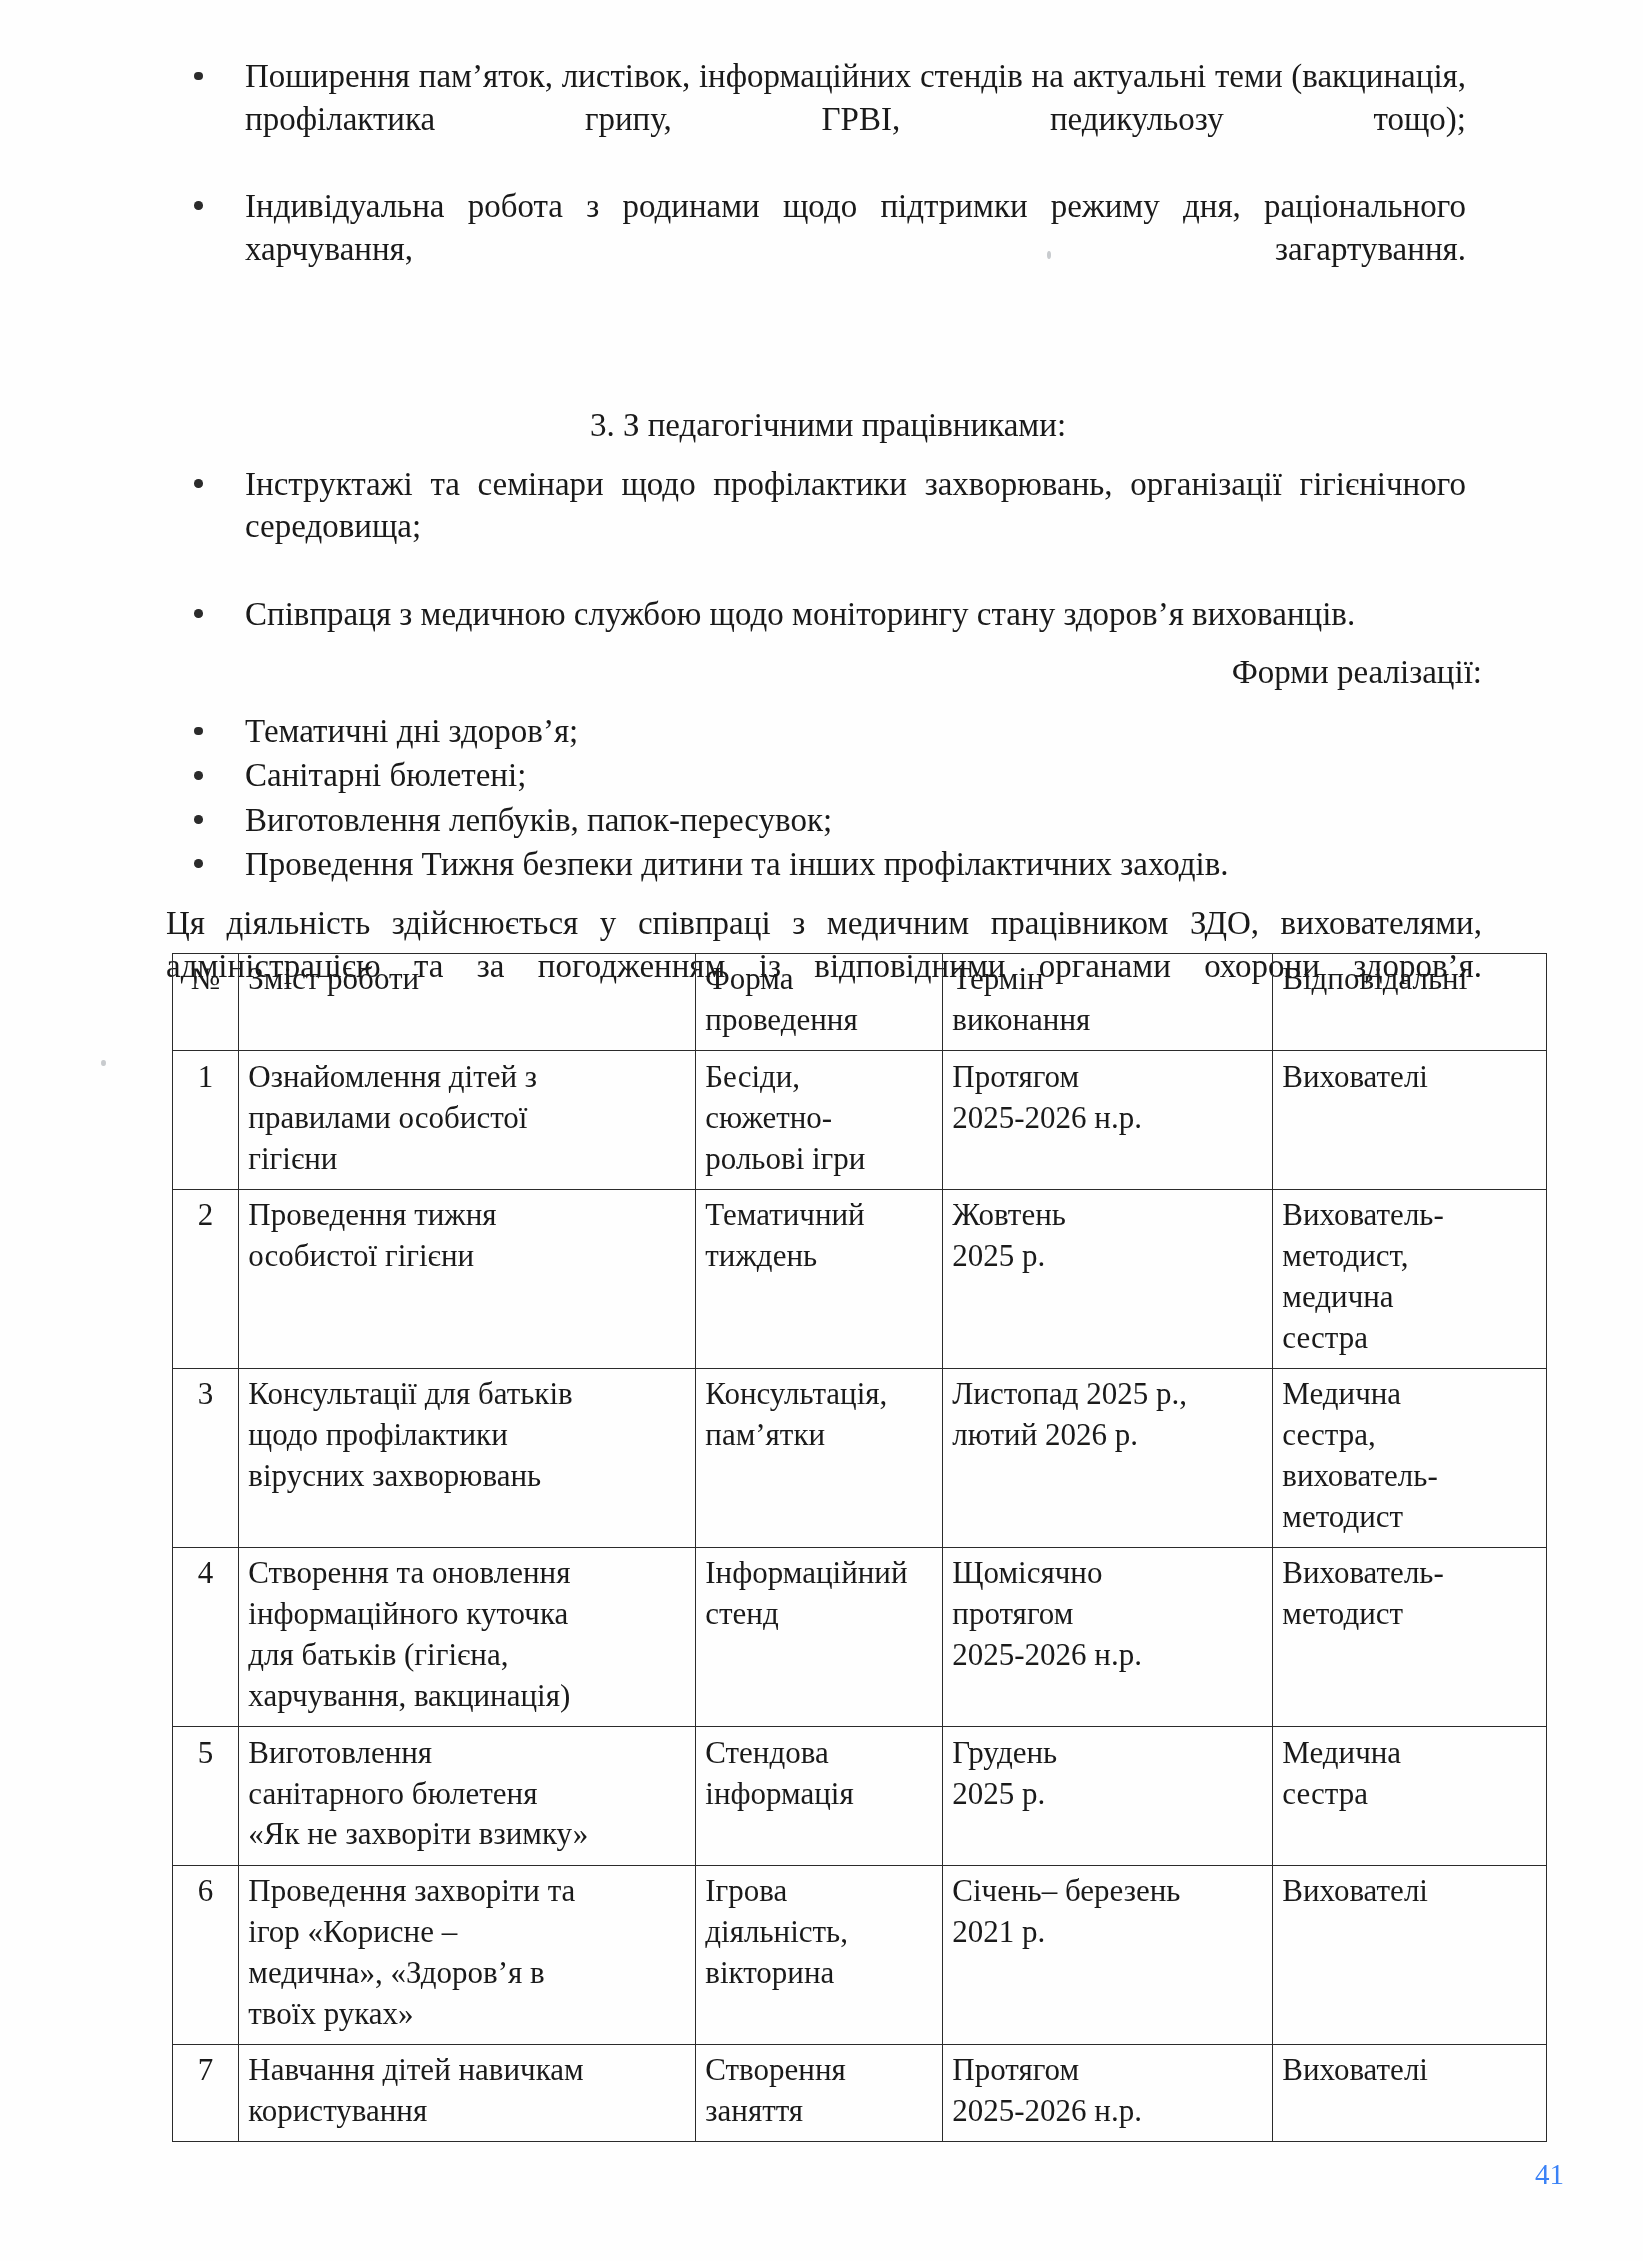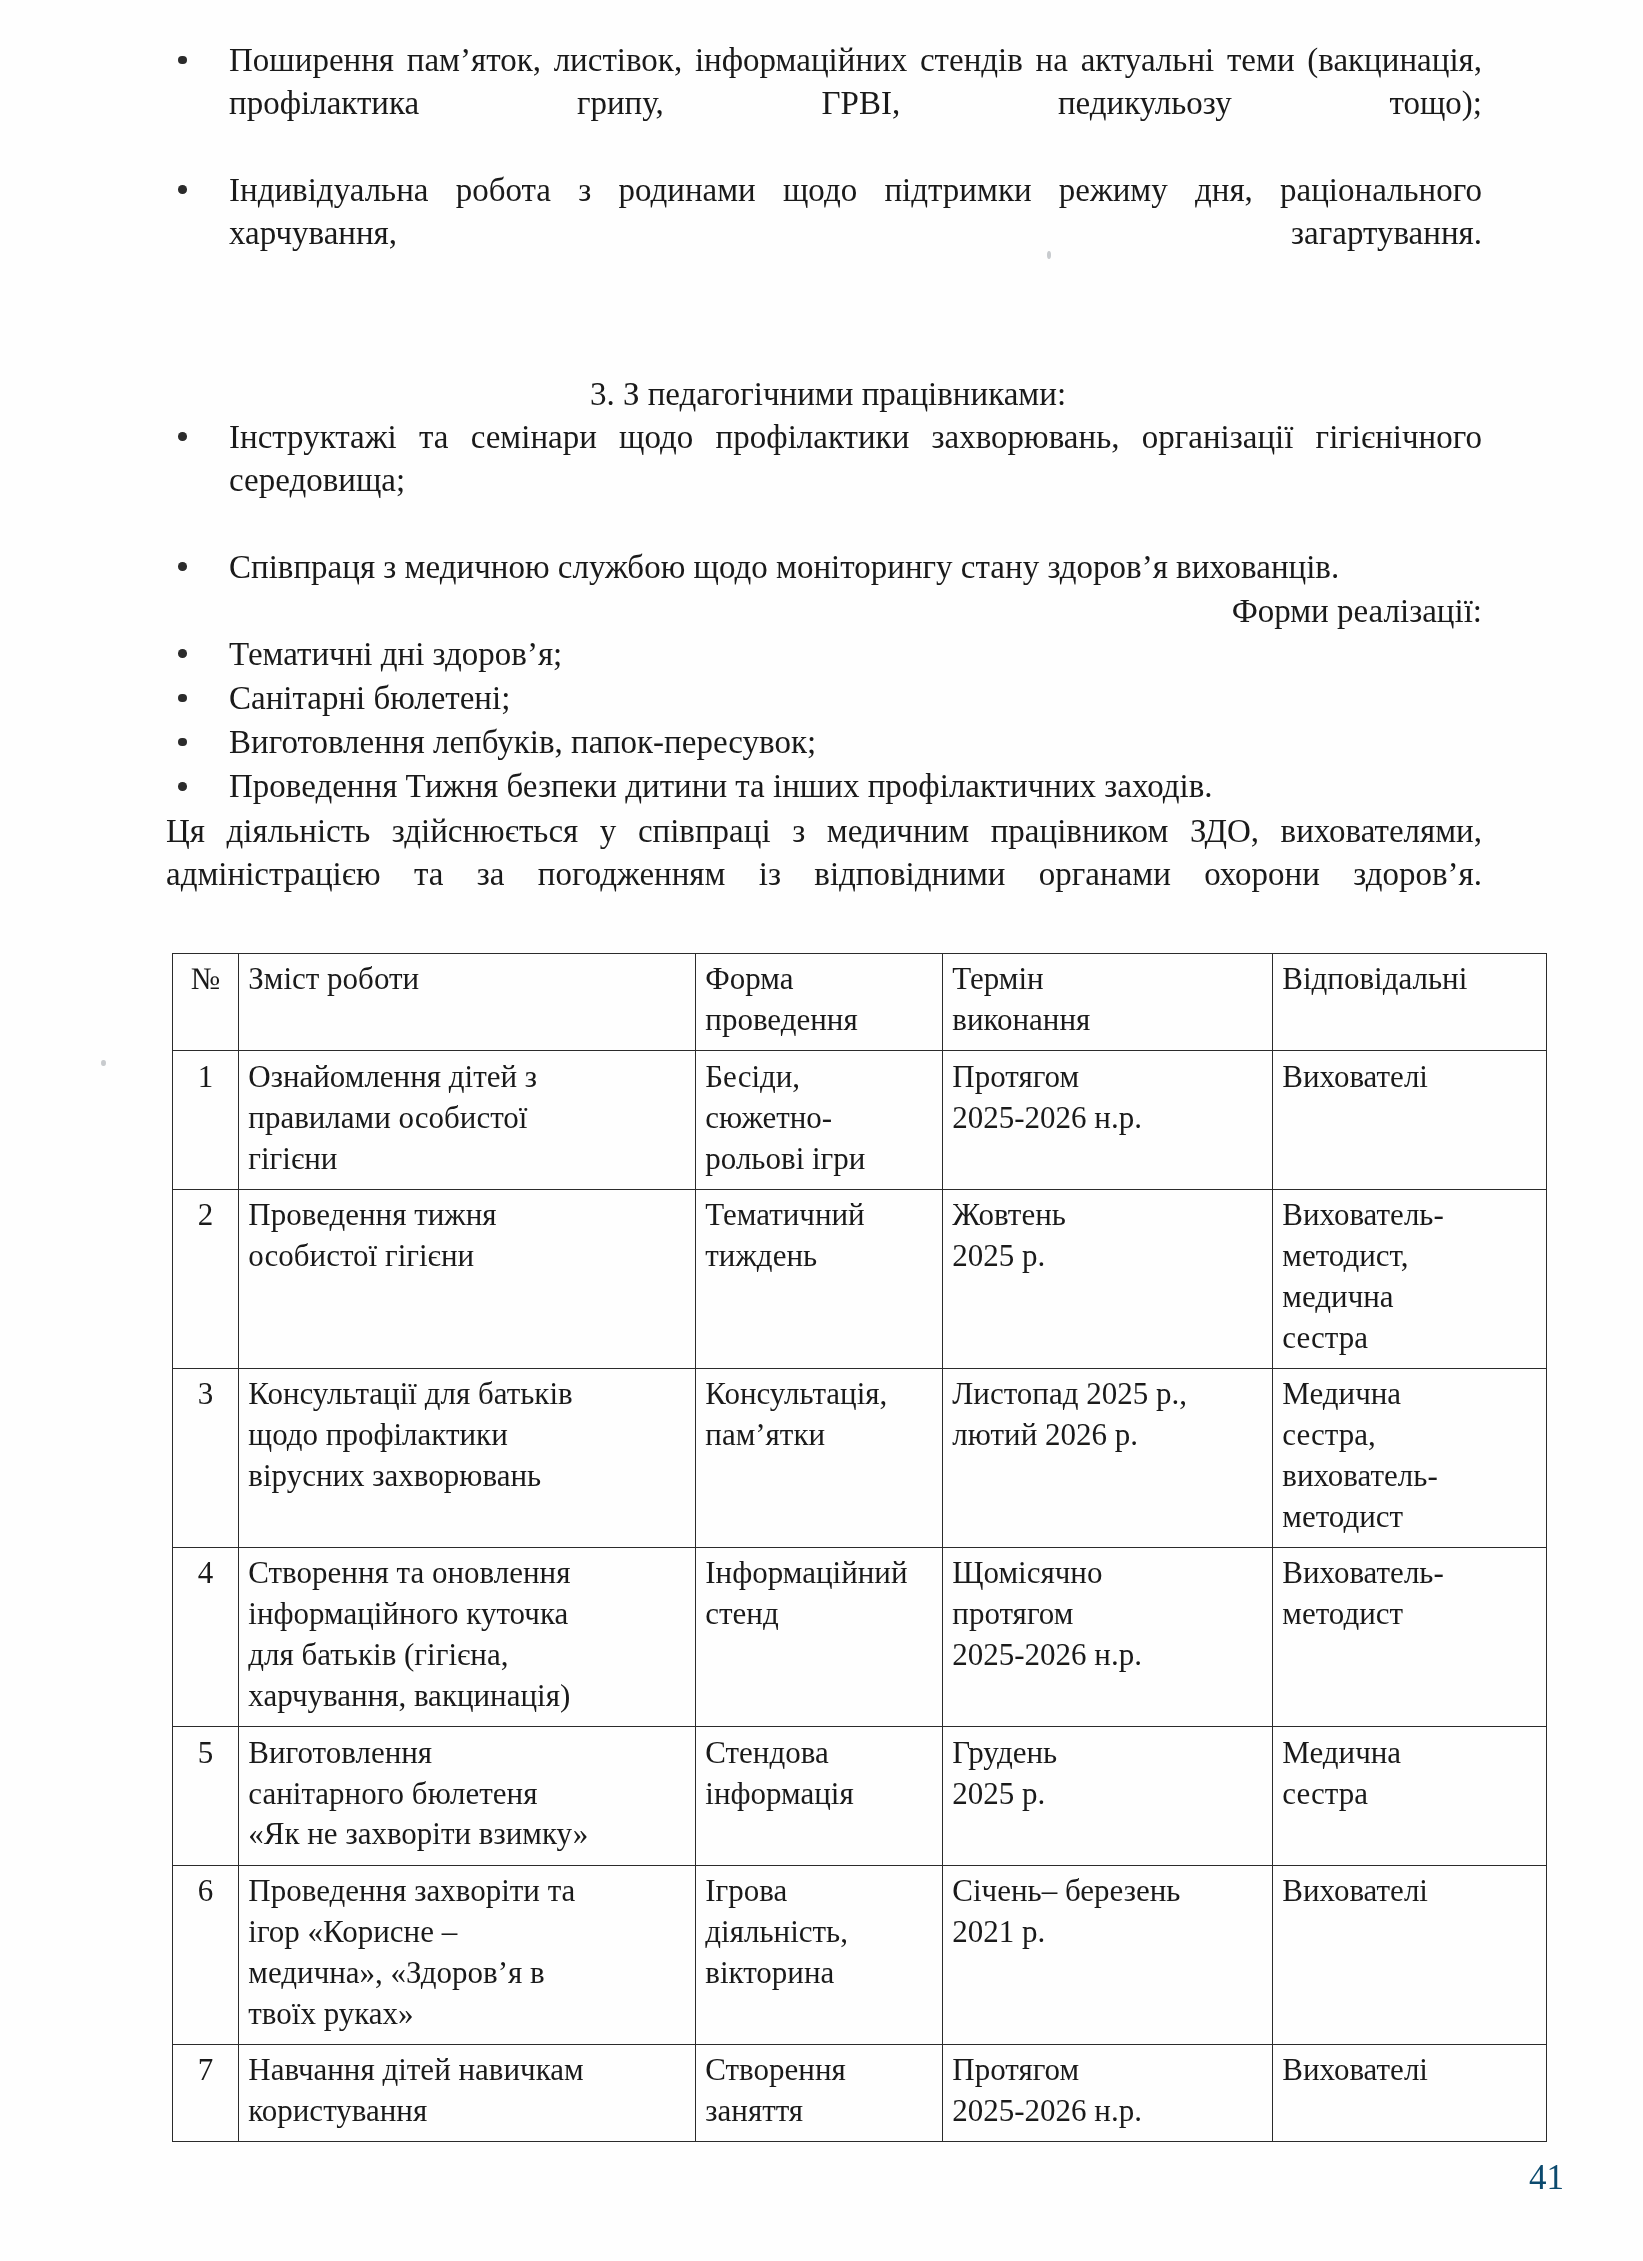--- a/index.html
+++ b/index.html
@@ -25,21 +25,21 @@
   .content {
     position: absolute;
     left: 166px;
     top: 39px;
     width: 1316px;
   }
 
   
   ul.bullets {
     list-style: none;
-    margin: 0;
+    margin: 16px;
     padding: 0;
   }
   ul.bullets > li {
     position: relative;
     padding-left: 63px;
     font-size: 33px;
     line-height: 1.30;
     margin: 0 0 1.3px 0;
   }
   ul.bullets > li .dot {
@@ -97,22 +97,22 @@
   col.w2 { width: 247px; }
   col.w3 { width: 330px; }
   col.w4 { width: 274px; }
 
   .cellline { display: block; }
 
   .pagenum {
     position: absolute;
     right: 80px;
     top: 2158px;
-    font-size: 35px;
-    color: #0c4a6e;
+    font-size: 29px;
+    color: #3b82f6;
     text-align: center;
   }
   .speck {
     position: absolute;
     background: #9aa0a6;
     border-radius: 50%;
     opacity: .55;
   }
 </style>
 </head>

